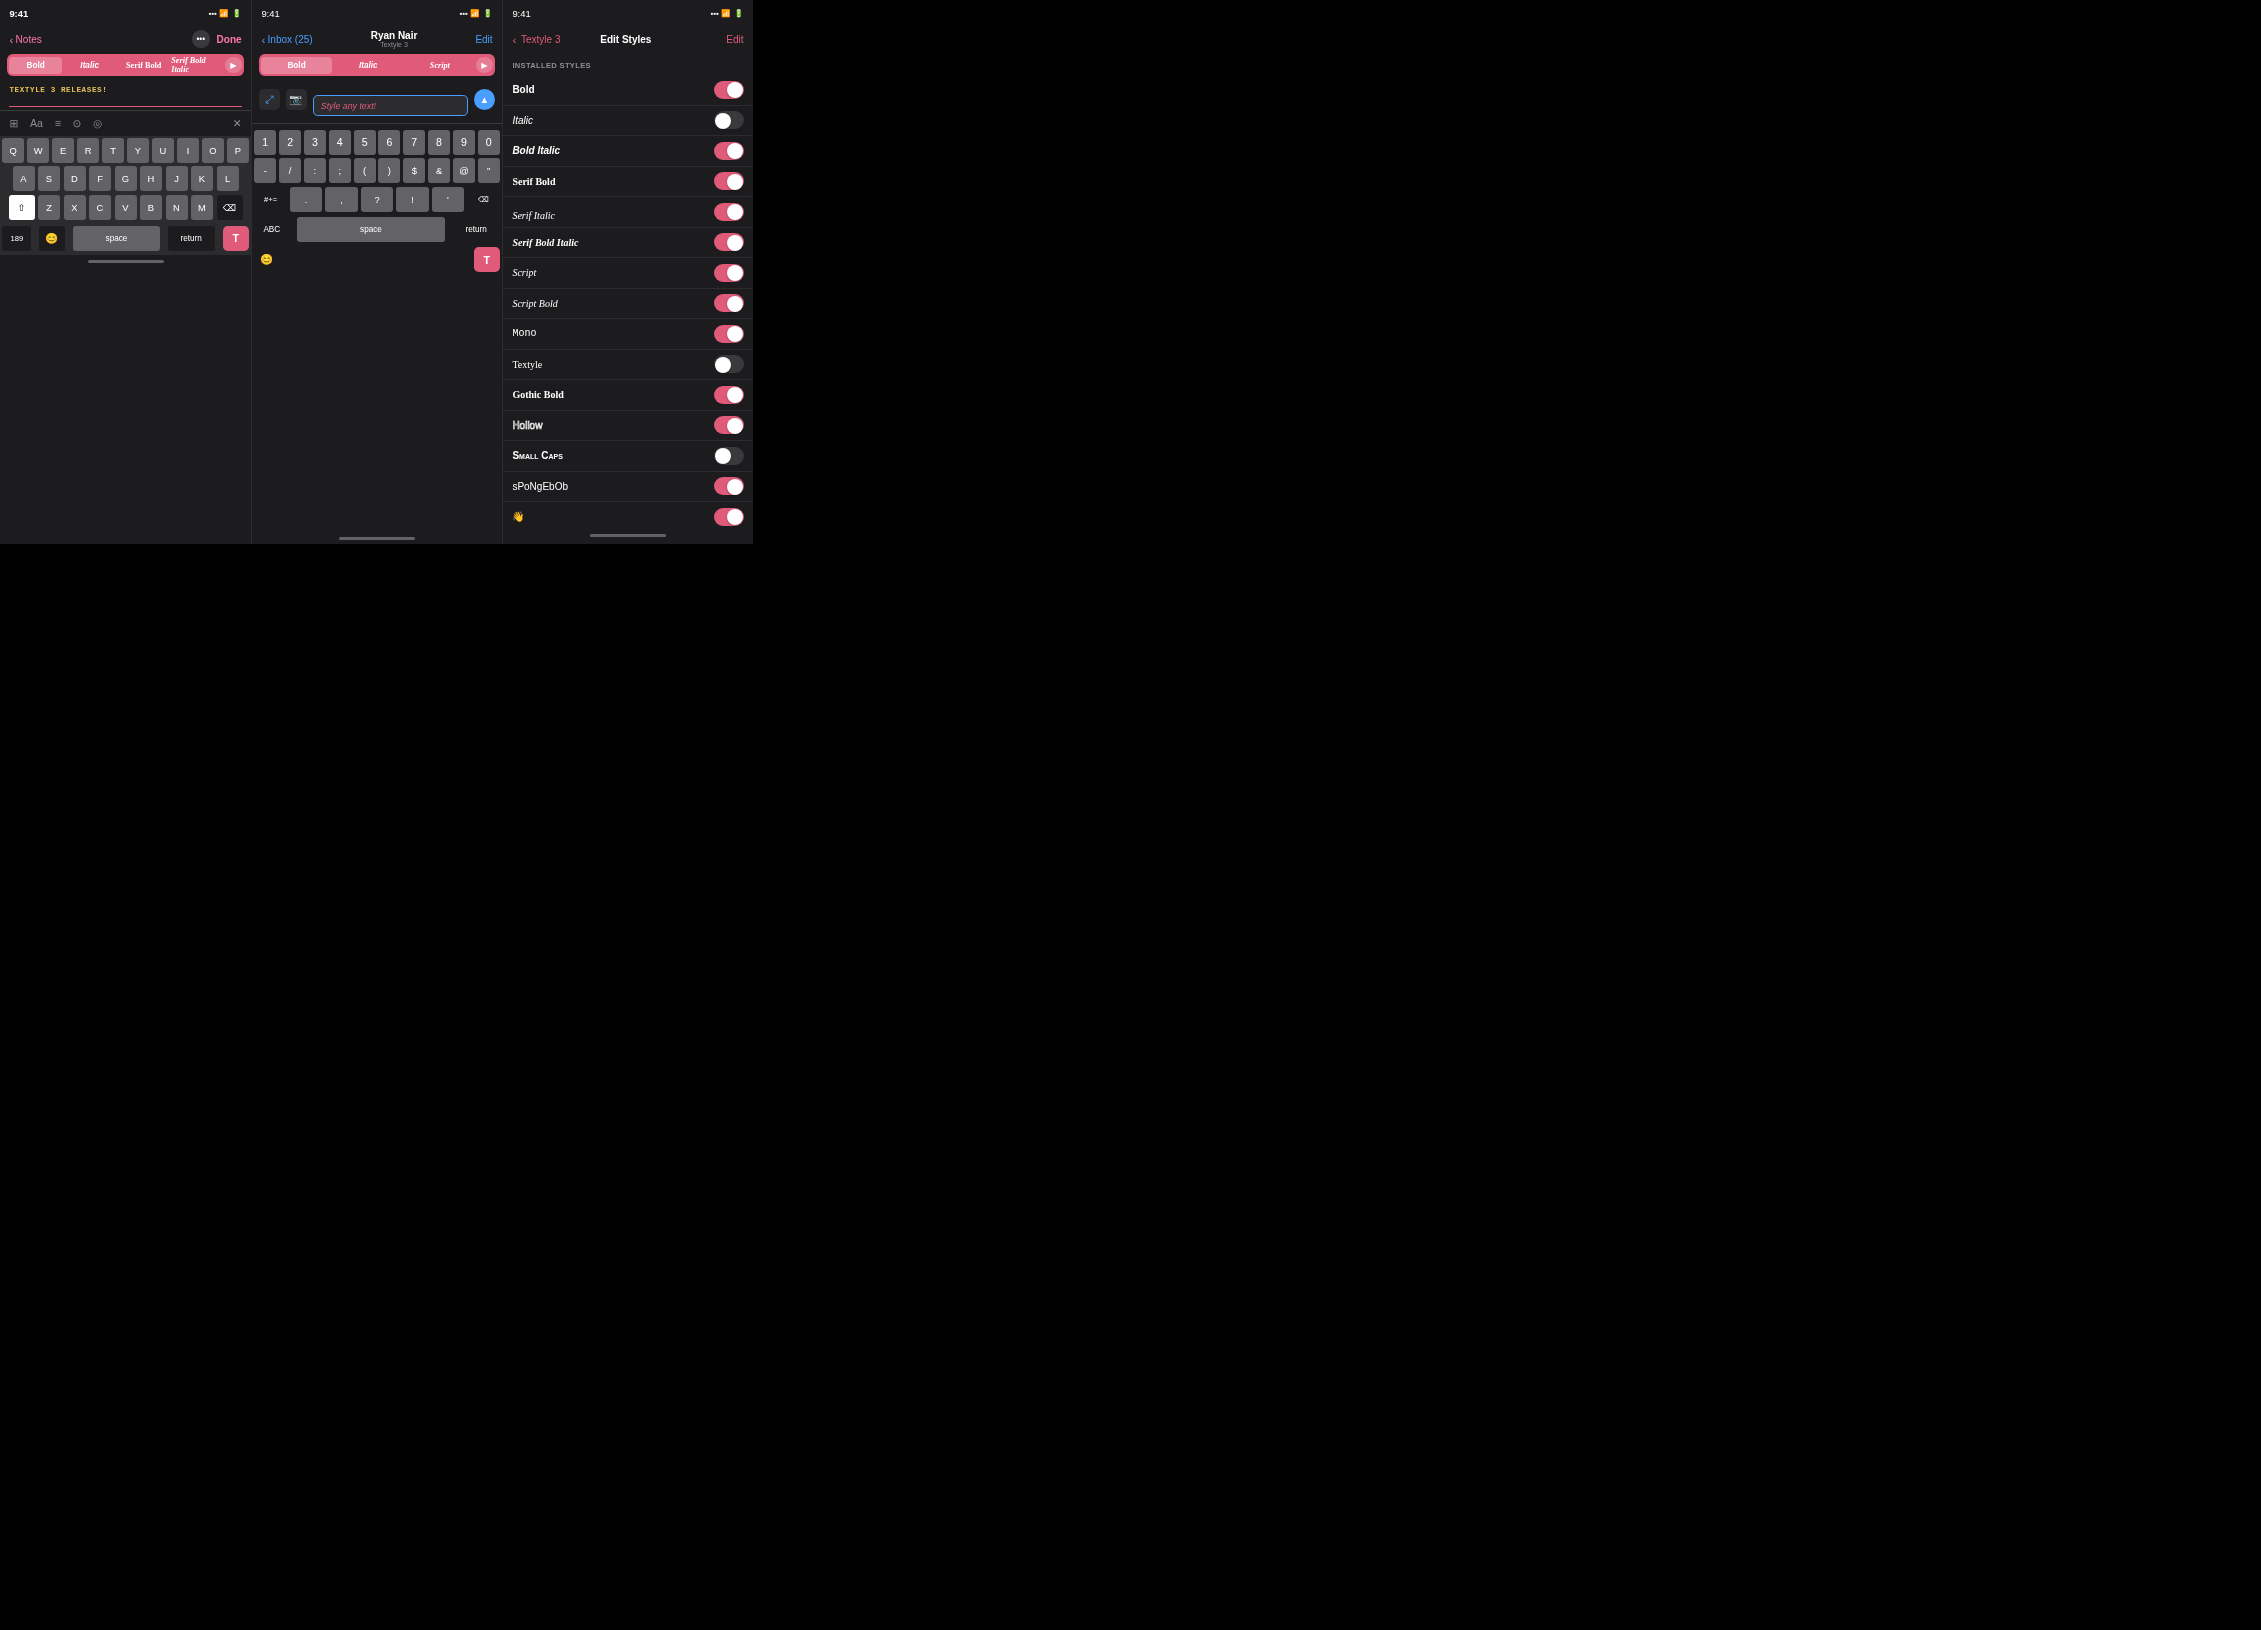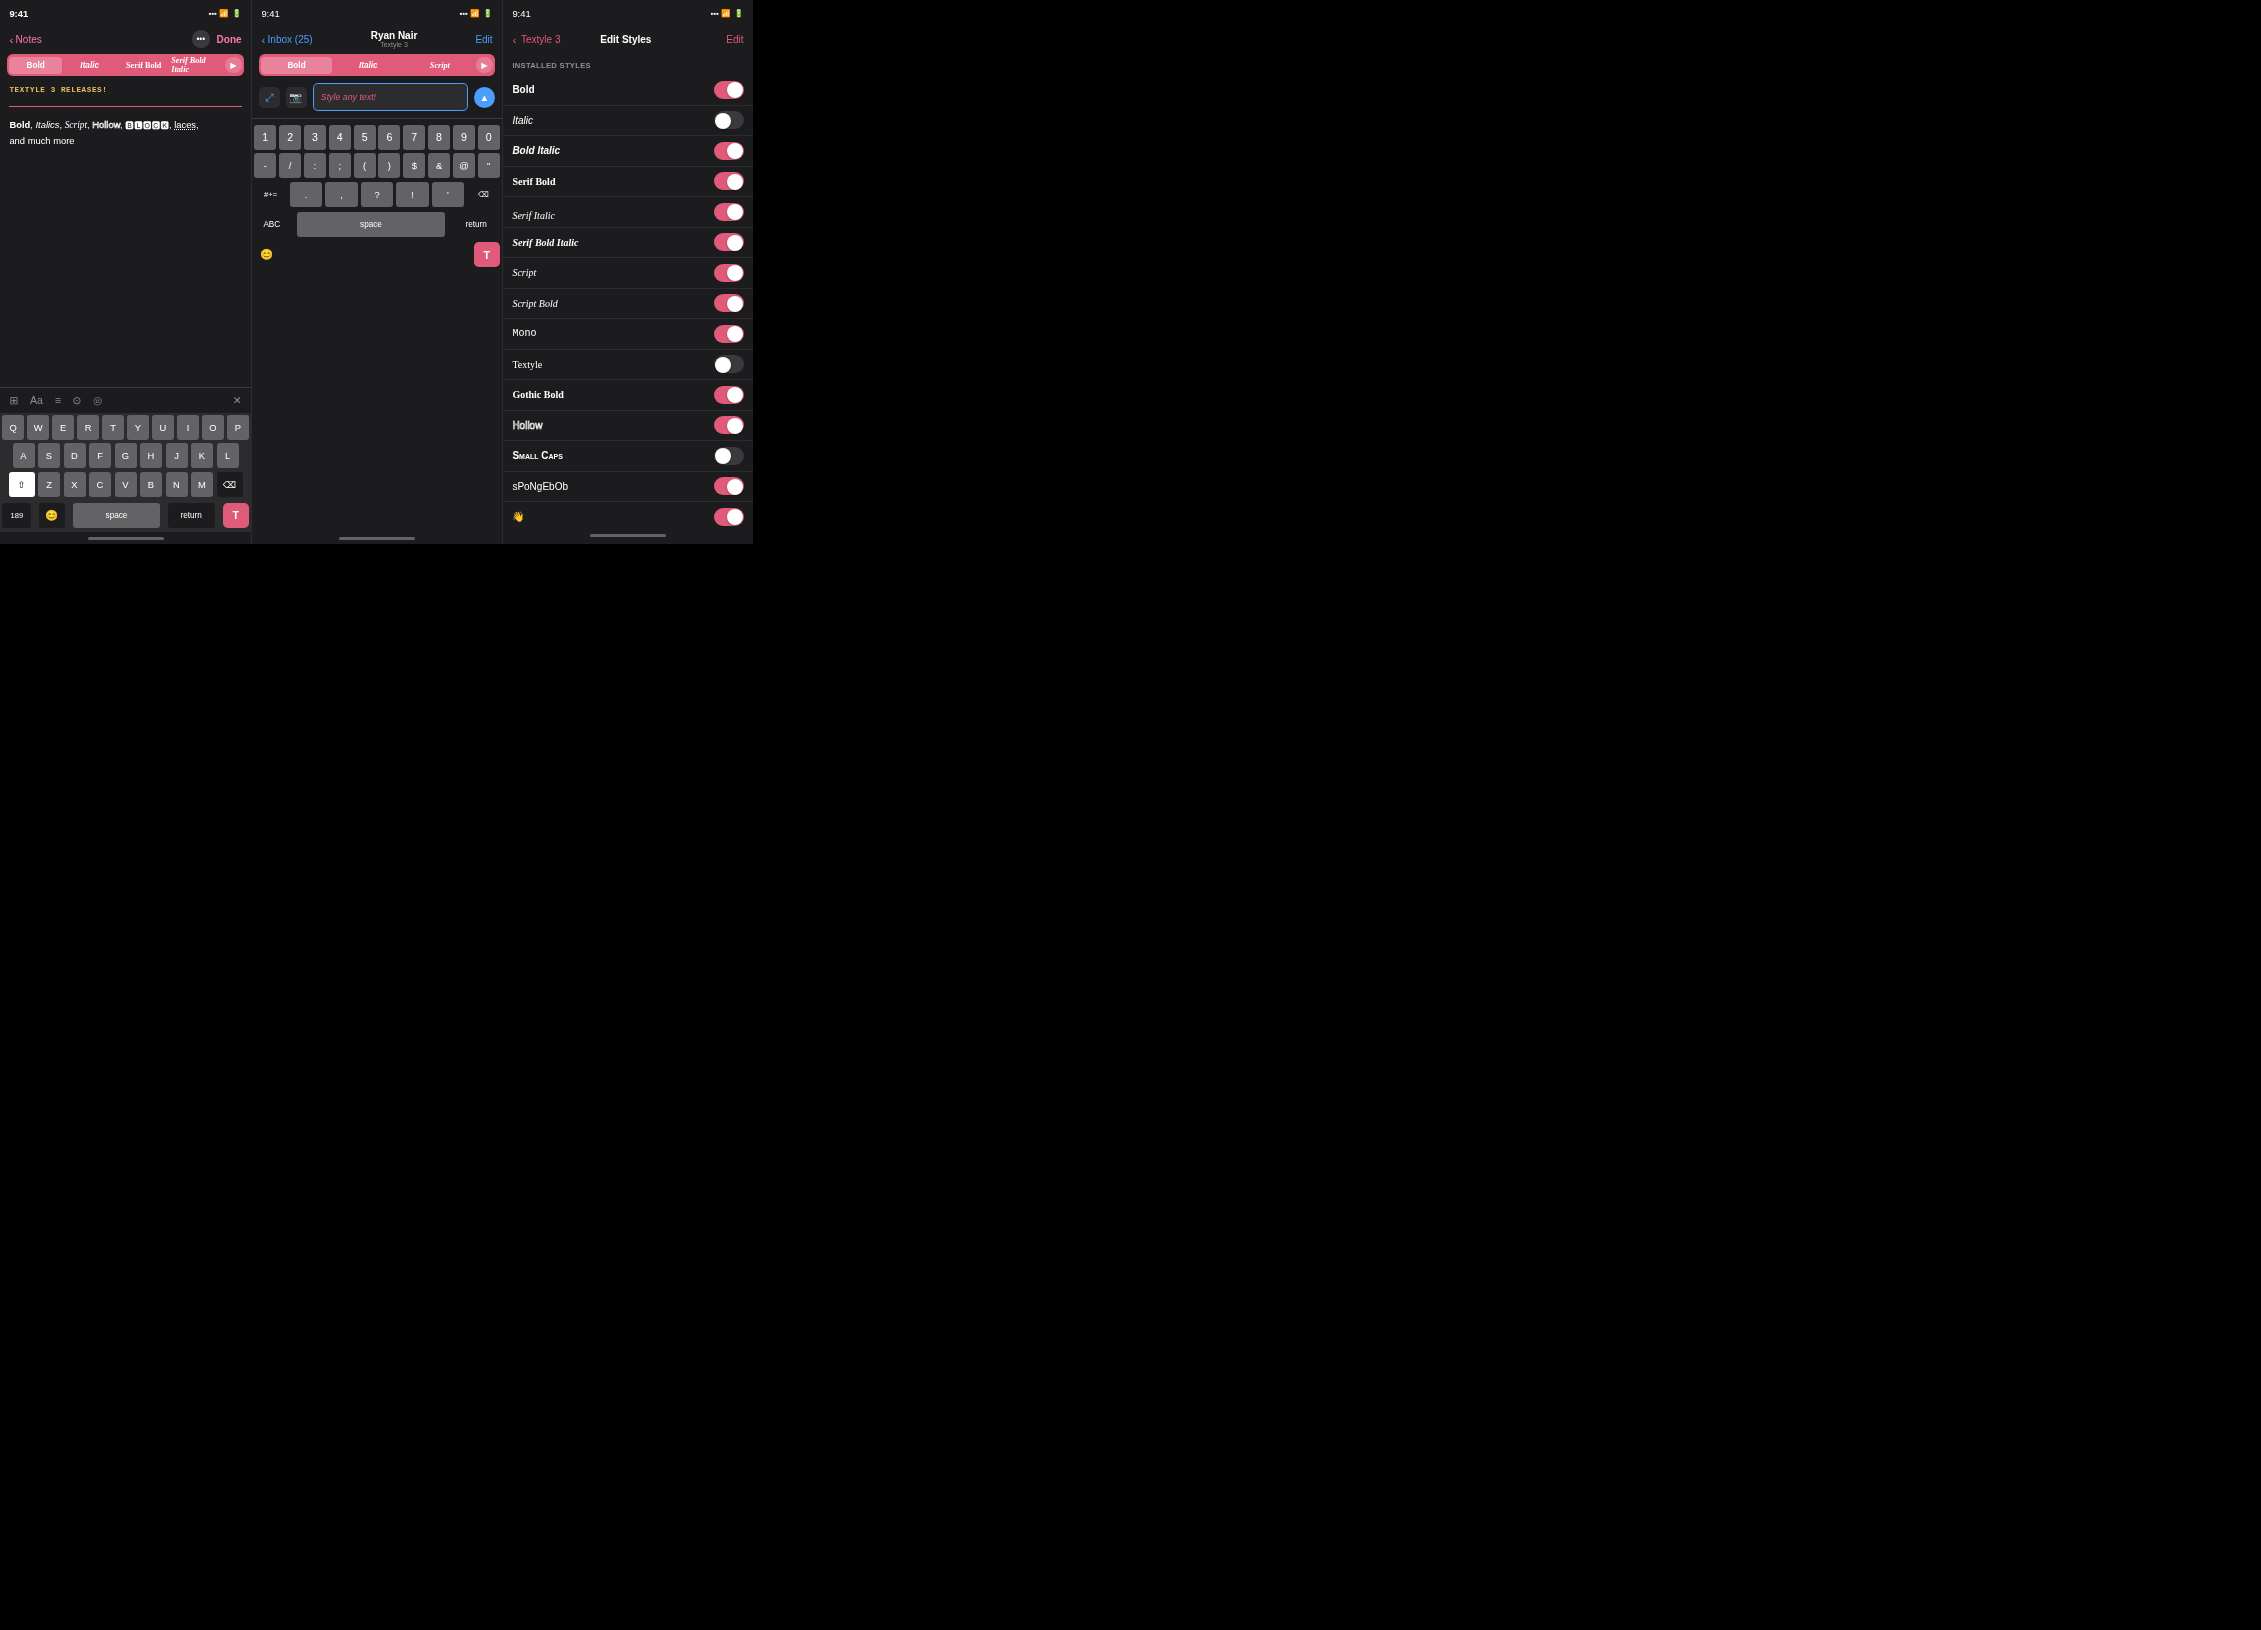--- a/index.html
+++ b/index.html
@@ -279,28 +279,29 @@
     .email-action-btn {
       width: 21px; height: 21px; border-radius: 4.7px;
       background: #2c2c2e;
       display: flex; align-items: center; justify-content: center;
       color: #4a9eff; font-size: 10.6px;
     }
     .email-text-field {
       flex: 1;
       background: #2c2c2e;
       border-radius: 4.7px;
-      height: 28px;
+      height: 21px;
       padding: 0 7px;
       color: #e05a7a;
       font-size: 8.8px;
       font-style: italic;
       display: flex;
       align-items: center;
       border: 1.2px solid #4a9eff;
+      margin-top: 12px;
     }
     .email-send-btn {
       width: 21px; height: 21px;
       background: #4a9eff;
       border-radius: 50%;
       display: flex; align-items: center; justify-content: center;
       color: #fff; font-size: 9.4px;
     }
 
     
@@ -486,33 +487,20 @@
     <div class="style-btn" style="font-style:italic;">Italic</div>
     <div class="style-btn" style="font-family:Georgia,serif;font-weight:700;">Serif Bold</div>
     <div class="style-btn" style="font-family:Georgia,serif;font-weight:700;font-style:italic;">Serif Bold Italic</div>
     <div class="arrow-btn">▶</div>
   </div>
 
   <div class="title-bar">
     <span class="title-text">TEXTYLE 3 RELEASES!</span>
   </div>
 
-  <div class="notes-content">
-    <div class="body-text">
-      <span class="bold">Bold</span>, 
-      <span class="italic">Italics</span>, 
-      <span class="script">Script</span>, 
-      <span class="hollow">Hollow</span>, 
-      <span>🅱🅻🅾🅲🅺</span>, 
-      <span class="dotted">laces</span>,
-      <br>
-      <span>and </span>
-      <span>much more</span>
-    </div>
-  </div>
 
   <div class="keyboard-toolbar">
     <span class="kb-icon">⊞</span>
     <span class="kb-icon">Aa</span>
     <span class="kb-icon">≡</span>
     <span class="kb-icon">⊙</span>
     <span class="kb-icon">◎</span>
     <span class="close-icon">✕</span>
   </div>
 

